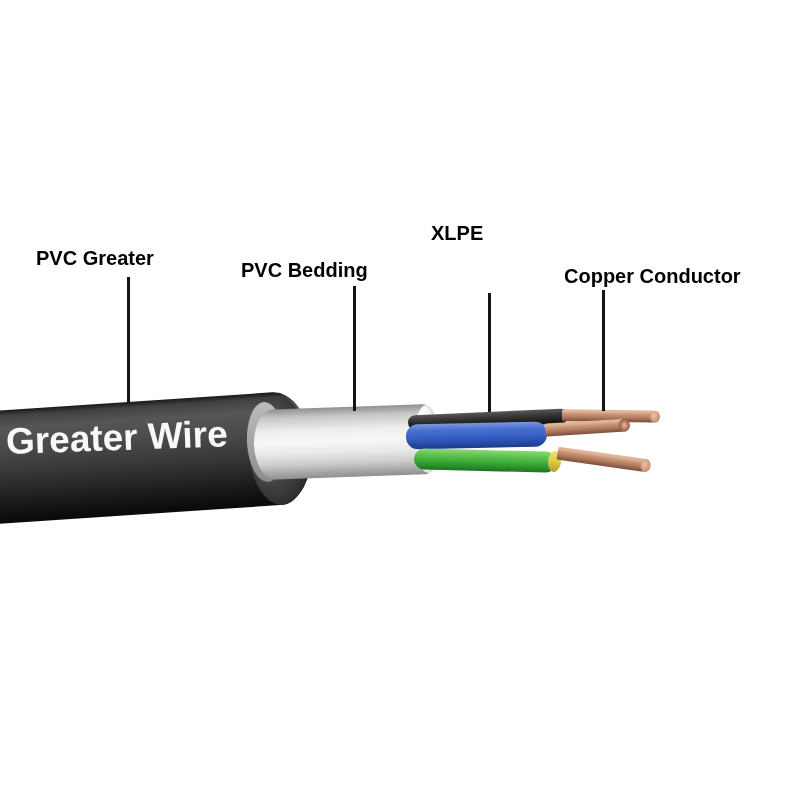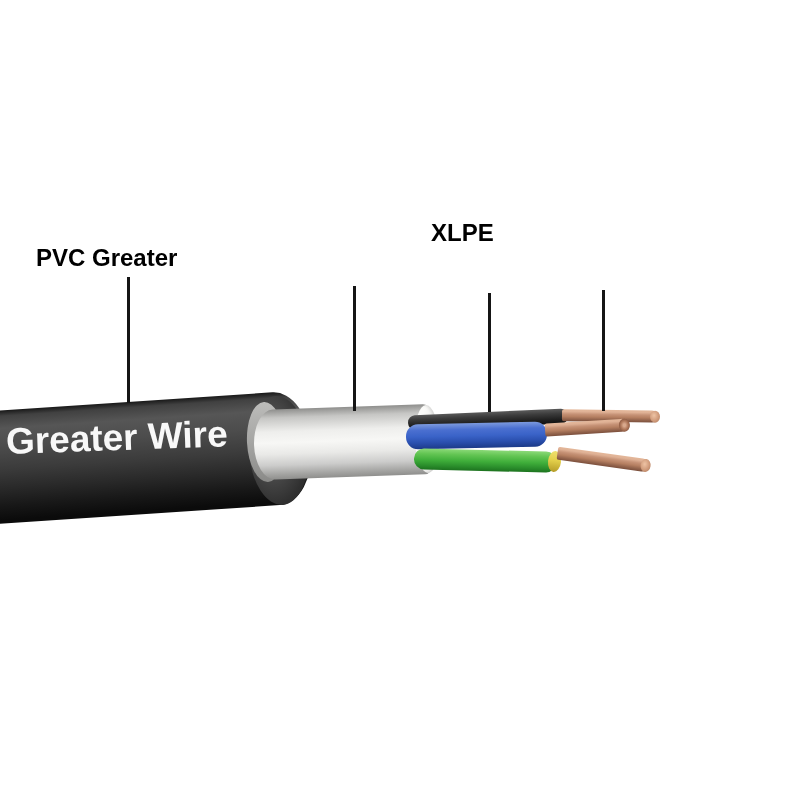--- a/index.html
+++ b/index.html
@@ -12,21 +12,21 @@
     position: relative;
     width: 800px; height: 800px;
     overflow: hidden;
     background: #ffffff;
   }
 
   
   .label {
     position: absolute;
     font-weight: bold;
-    font-size: 24px;
+    font-size: 20px;
     color: var(--label-text, #000);
     white-space: nowrap;
     line-height: 28px;
   }
   #lbl-sheath   { left: 36px;  top: 244px; }
   #lbl-bedding  { left: 241px; top: 256px; }
   #lbl-xlpe     { left: 431px; top: 212px; line-height: 42px; }
   #lbl-copper   { left: 564px; top: 262px; }
 
   
@@ -199,25 +199,27 @@
     z-index: 13;
   }
 </style>
 </head>
 <body>
 
 <div class="scene">
 
   <div class="label" id="lbl-sheath">PVC Greater</div>
 
+  <div class="label" id="lbl-bedding">PVC Bedding</div>
 
   <div class="label" id="lbl-xlpe">
     <div>XLPE</div>
   </div>
 
+  <div class="label" id="lbl-copper">Copper Conductor</div>
 
   <div class="leader" id="line-sheath"></div>
   <div class="leader" id="line-bedding"></div>
   <div class="leader" id="line-xlpe"></div>
   <div class="leader" id="line-copper"></div>
 
   <div class="sheath"></div>
   <div class="sheath-face"></div>
   <div class="brand">Greater Wire</div>
 

